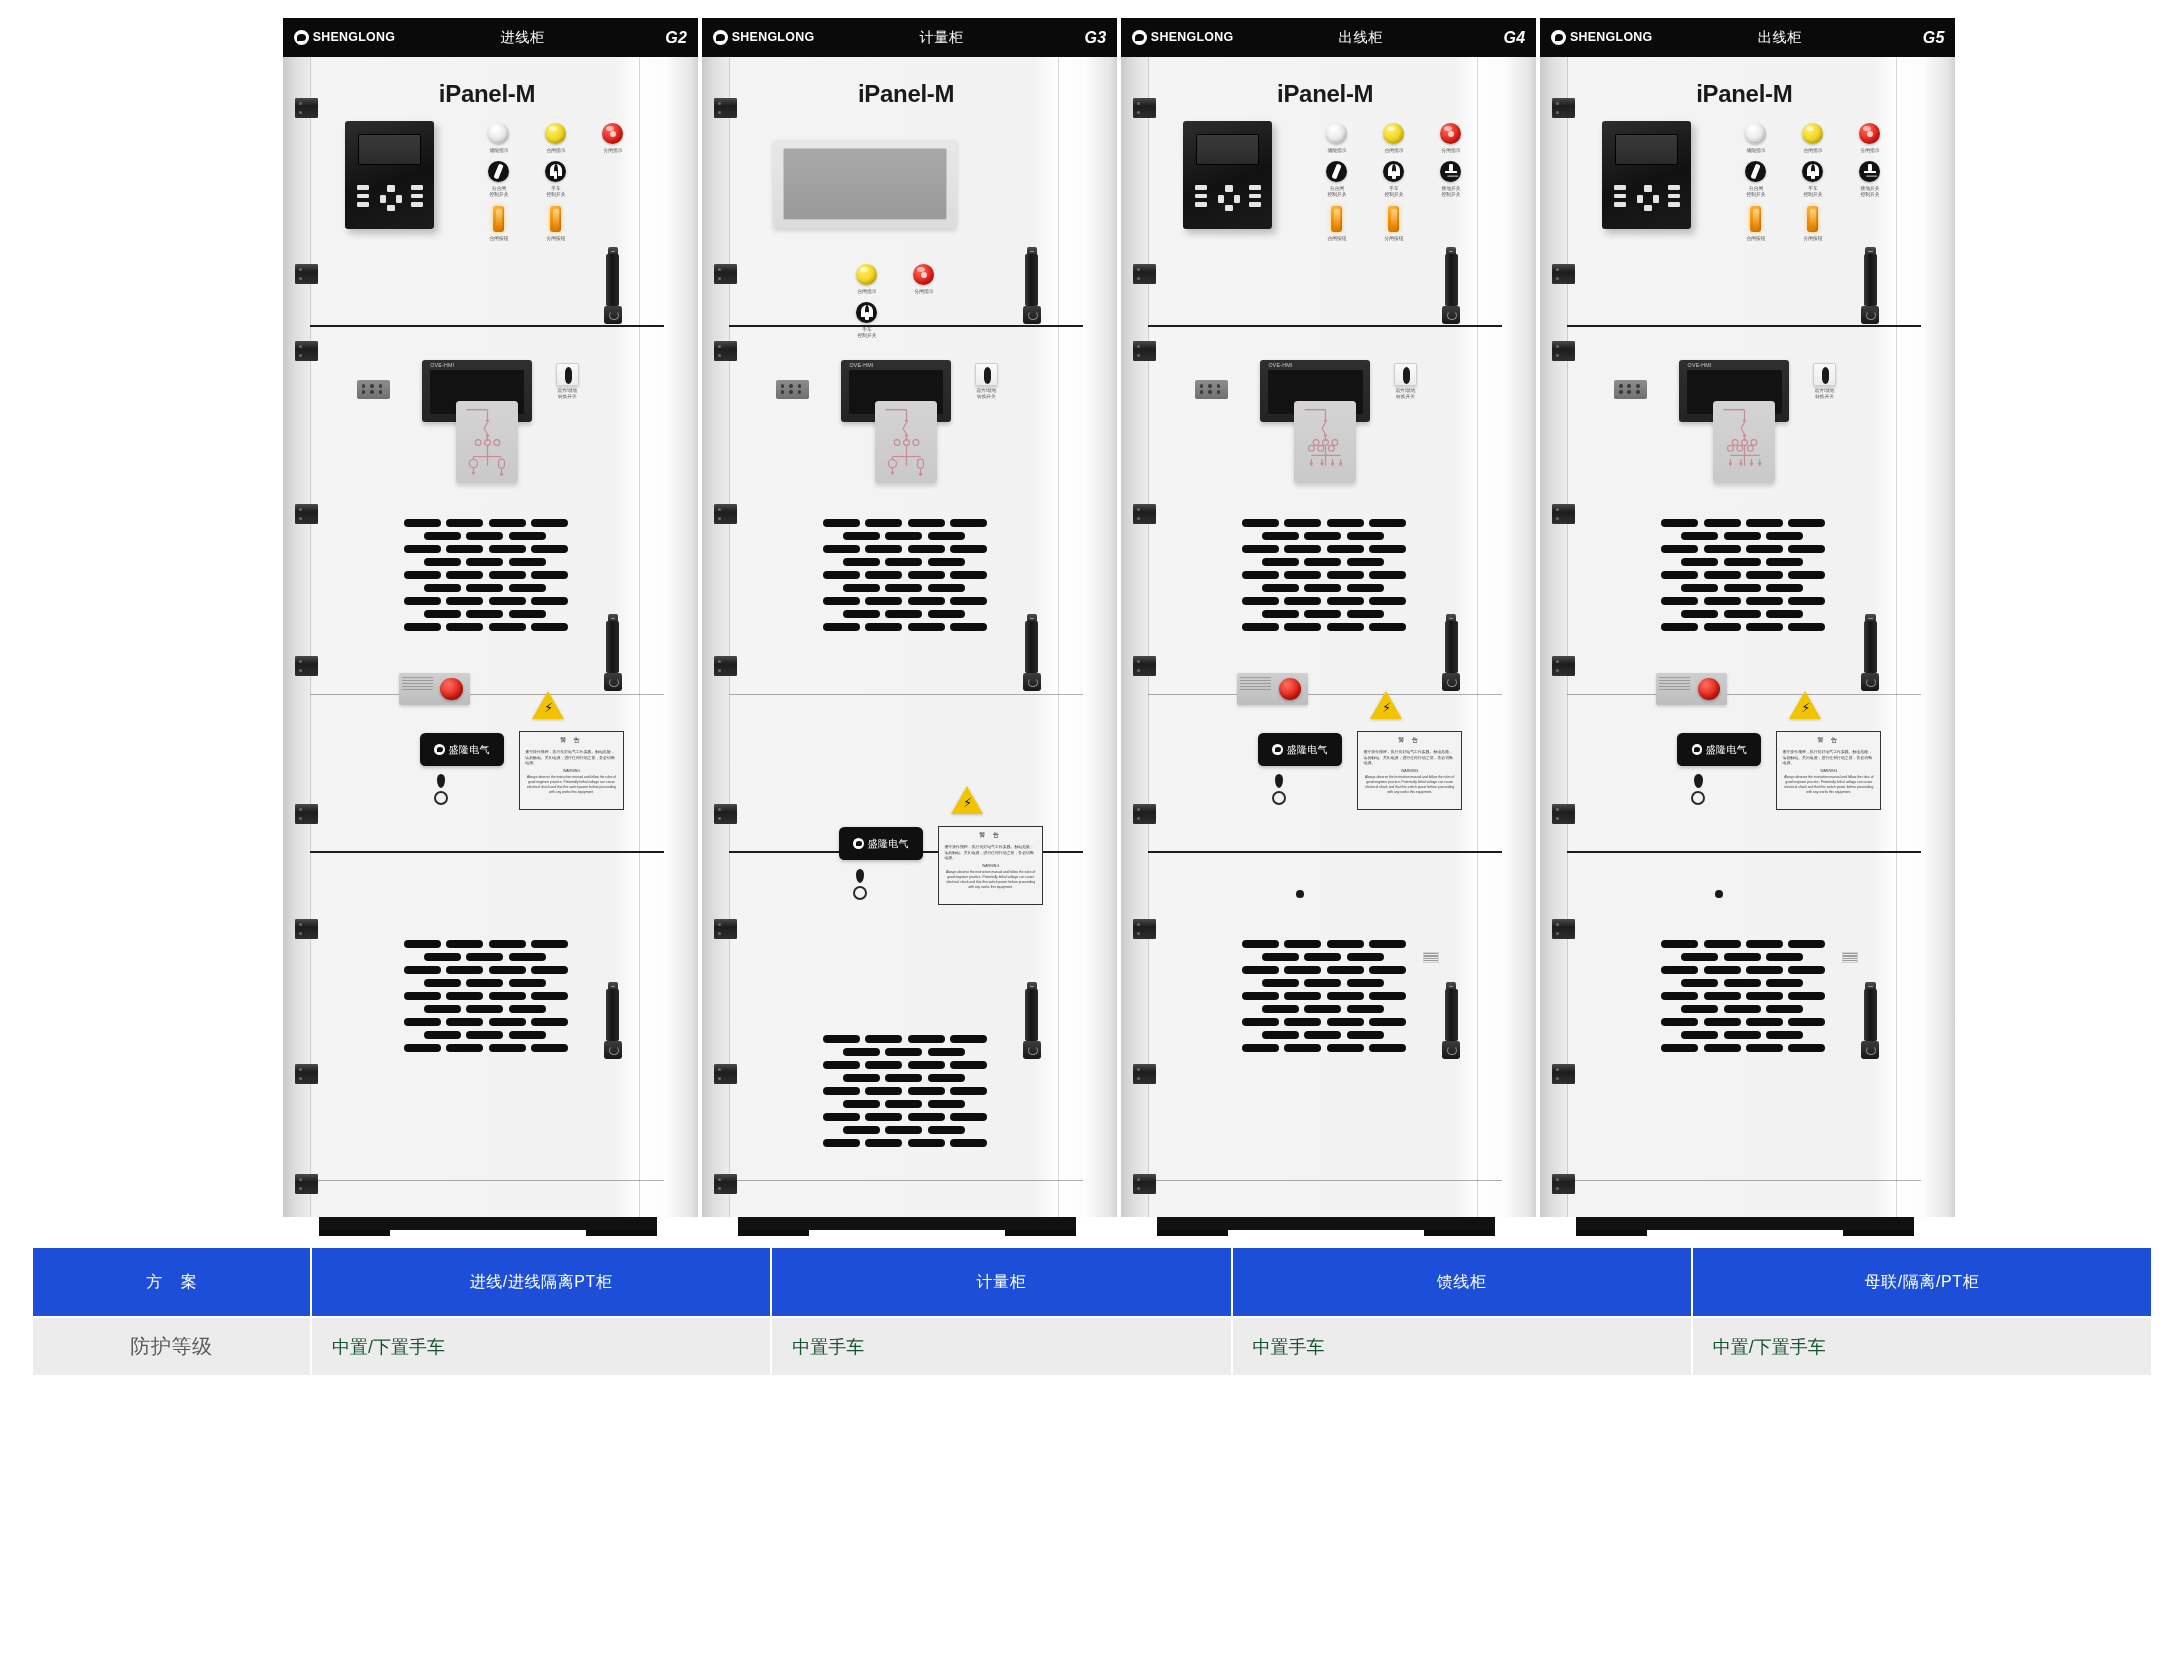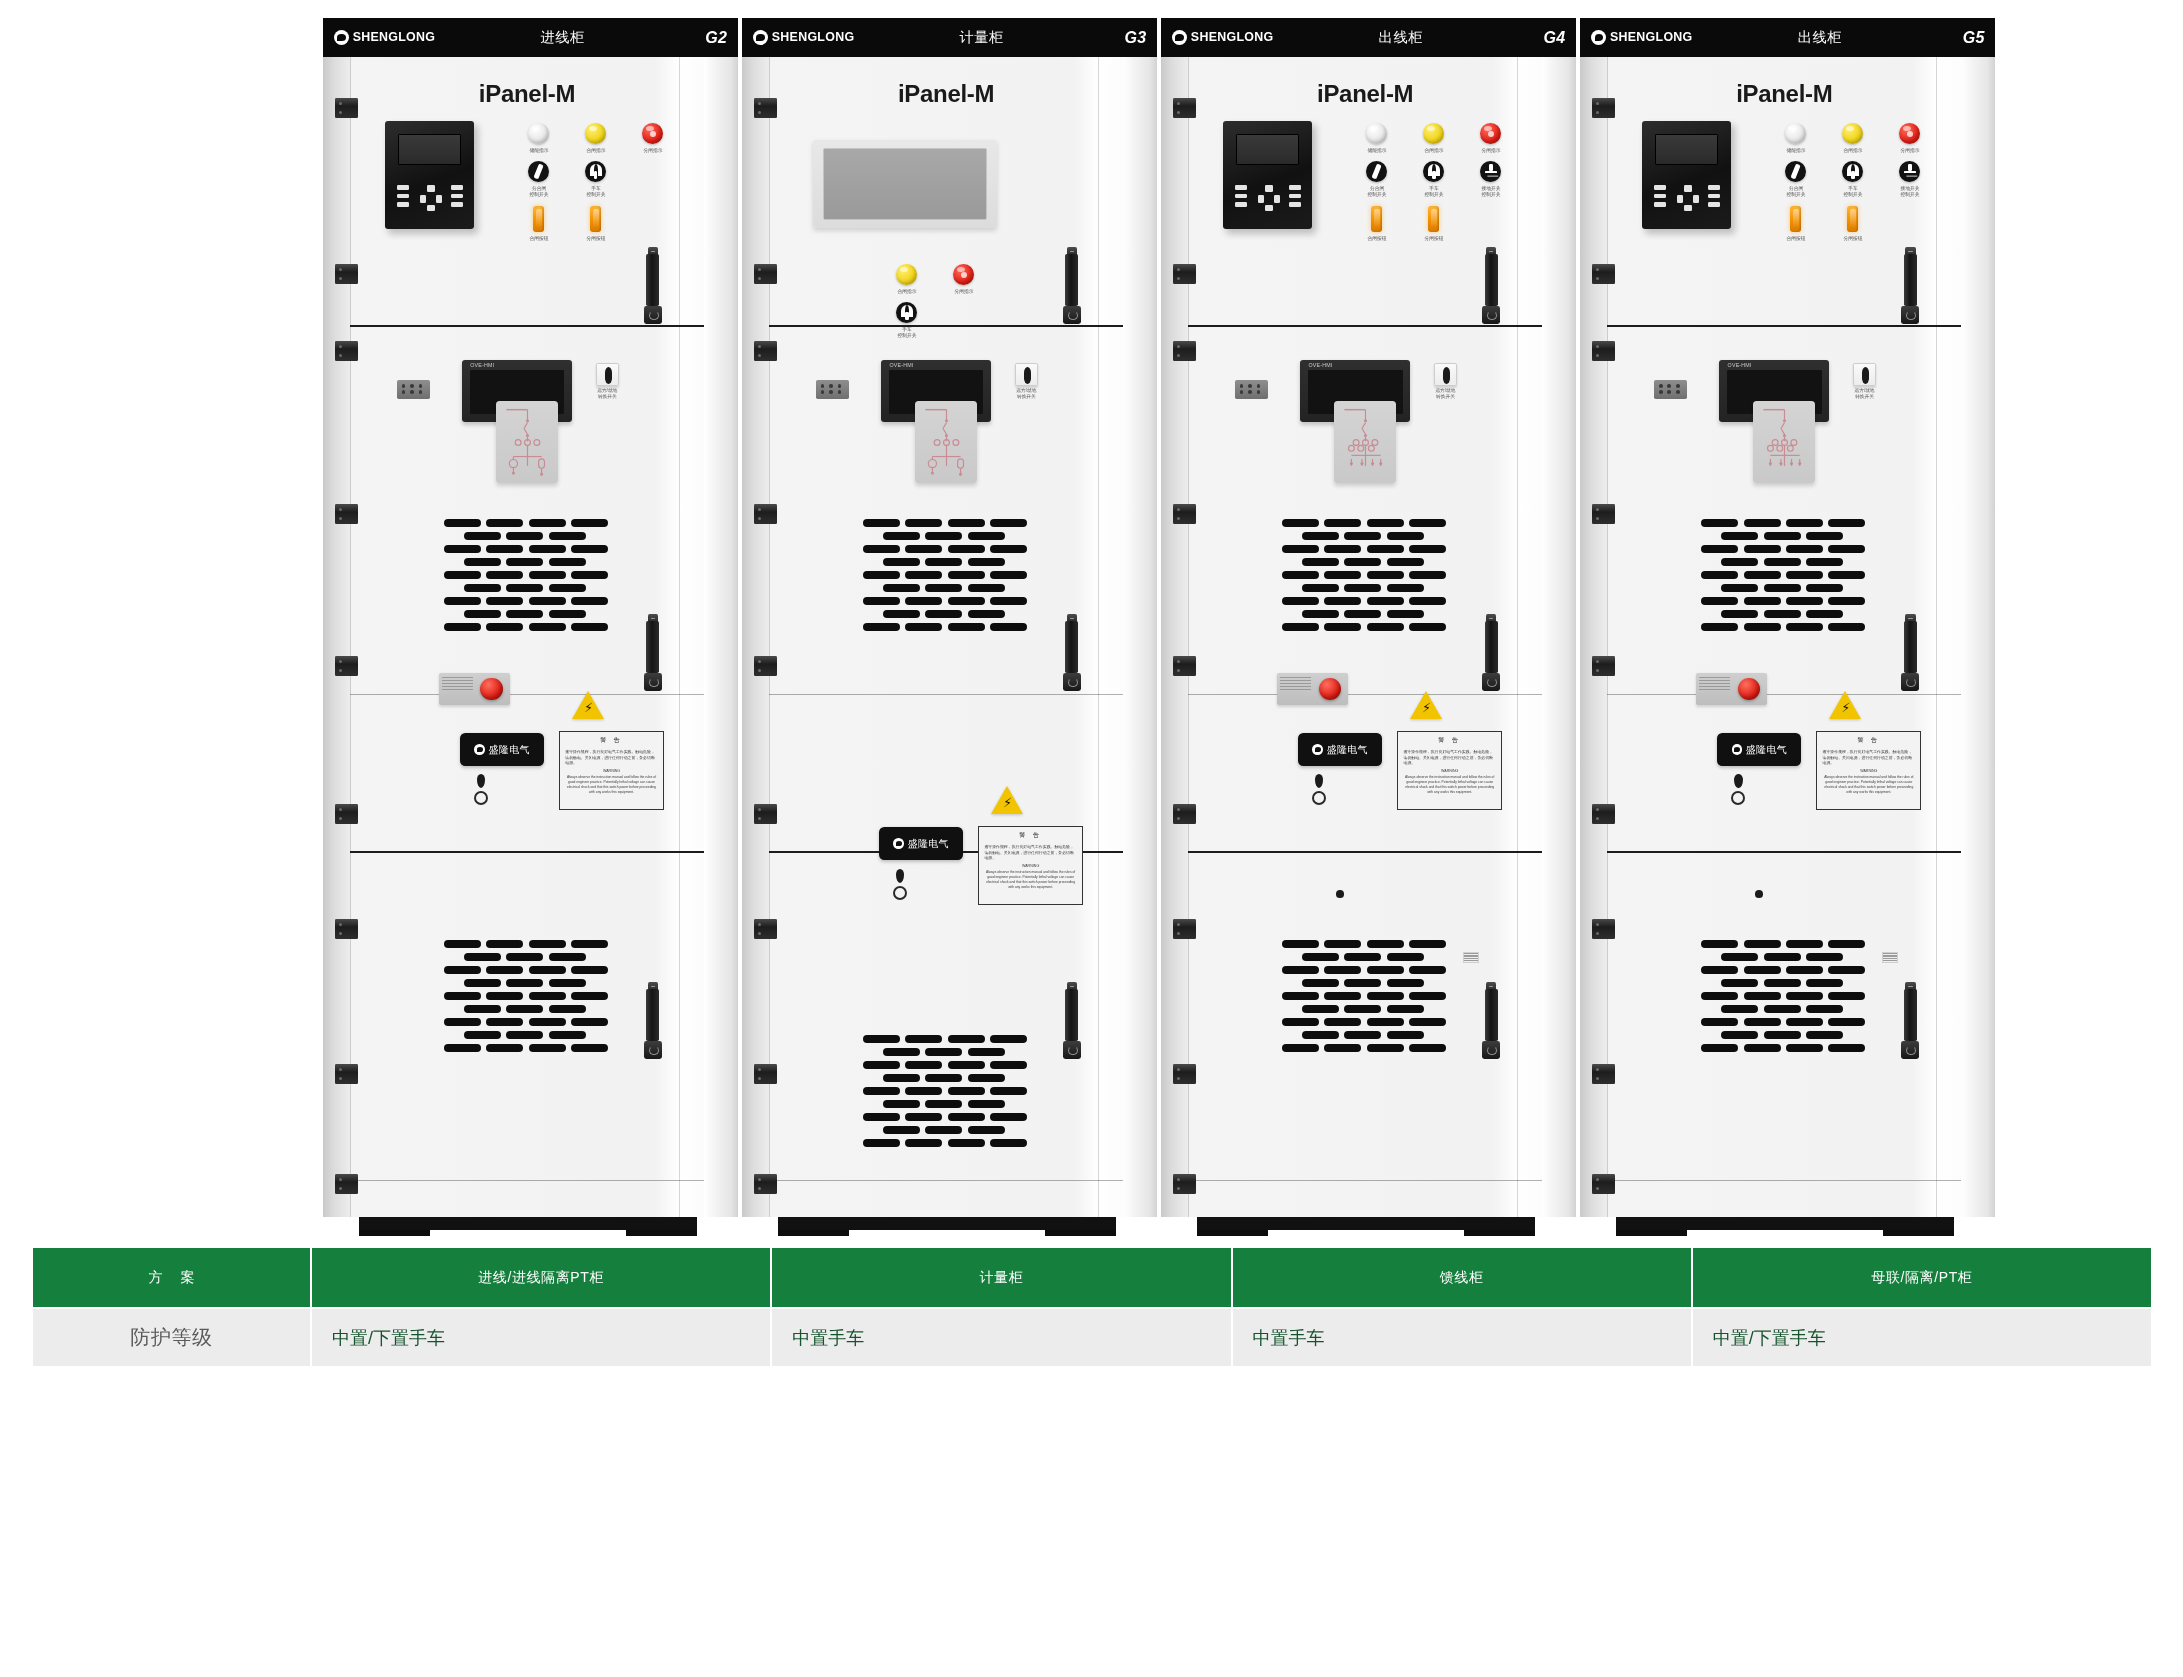--- a/index.html
+++ b/index.html
@@ -18,21 +18,20 @@
     left: 0; top: 0;
     width: 2183px;
     height: 1236px;
   }
   #cabinet-row {
     position: absolute;
     left: 283px;
     top: 18px;
     display: flex;
     align-items: flex-end;
-    margin-left: 40px;
   }
 
   .cabinet {
     position: relative;
     width: 415px;
     background: transparent;
     margin-right: 4.1px;
   }
   .cabinet:last-child { margin-right: 0; }
 
@@ -524,26 +523,26 @@
   }
   #spec-table col.c0 { width: 277px; }
   #spec-table th, #spec-table td {
     height: 57px;
     padding: 0 20px;
     font-size: 18px;
     color: #14532d;
     vertical-align: middle;
   }
   #spec-table thead th {
-    background: #15803d;
+    background: #1d4ed8;
     color: #ffffff;
-    height: 59px;
+    height: 68px;
     font-weight: normal;
     text-align: center;
-    font-size: 14px;
+    font-size: 16px;
     letter-spacing: 0.6px;
   }
   #spec-table thead th.h0 { letter-spacing: 7.1px; padding-left: 27px; }
   #spec-table tbody tr.odd  td { background: #ececec; }
   #spec-table tbody tr.even td { background: #c6c6c6; }
   #spec-table tbody td.label {
     color: #5a5a5a;
     font-size: 20px;
     text-align: center;
     letter-spacing: 0.6px;

